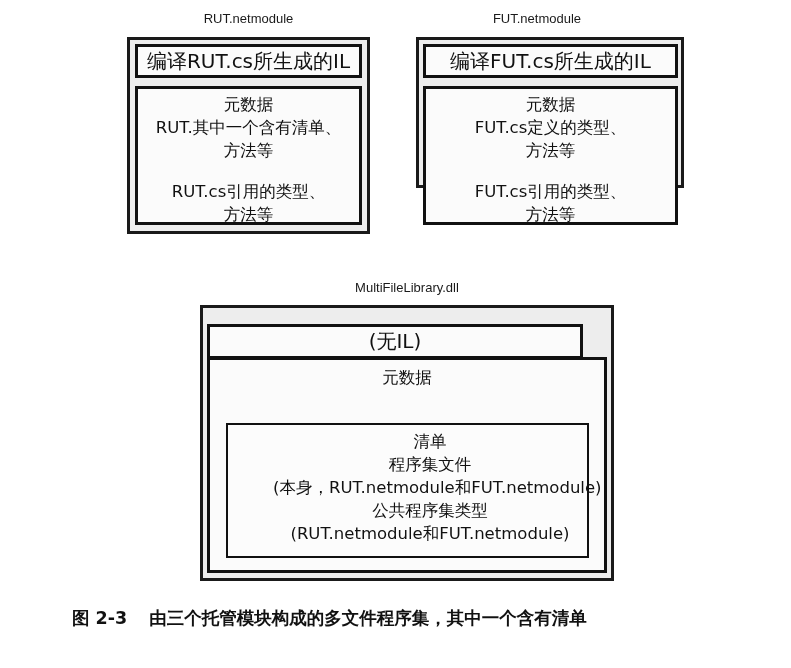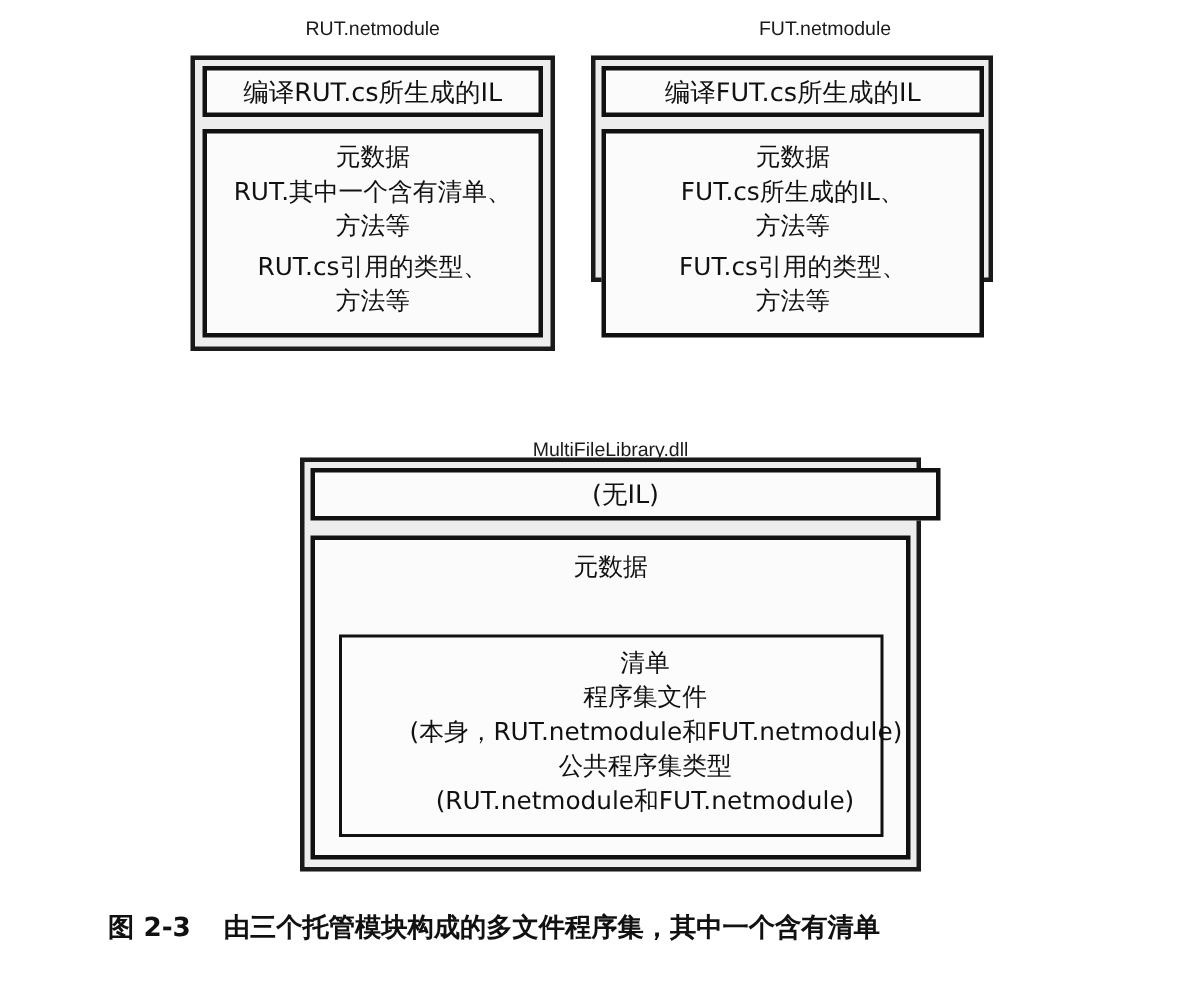--- a/index.html
+++ b/index.html
@@ -14,25 +14,25 @@
   .outer {
     position:absolute; box-sizing:border-box; border:3px solid #1a1a1a;
     background:#ededed;
   }
   .box {
     position:absolute; box-sizing:border-box; border:3px solid #111;
     background:#fbfbfb; text-align:center;
   }
   .il {
     display:flex; align-items:center; justify-content:center;
-    font-size:17px;
+    font-size:20px;
   }
   .meta { font-size:16.5px; line-height:23px; padding-top:4px; }
   .meta .line { display:block; white-space:nowrap; }
-  .meta .gap { margin-top:4px; }
+  .meta .gap { margin-top:18px; }
   .manifest {
     position:absolute; box-sizing:border-box; border:2px solid #111; background:#fcfcfc;
     text-align:center; font-size:16.5px; line-height:23px; padding-top:5px;padding-left:45px;
   }
   .caption {
     position:absolute; left:72px; top:606px; font-size:17.5px; font-weight:bold;
     color:#111; white-space:nowrap;
   }
   .caption .num { margin-right:22px; }
 </style>
@@ -46,37 +46,37 @@
   </div>
   <div class="box meta" style="left:5px; top:46px; width:227px; height:139px;">
     <span class="line">元数据</span>
     <span class="line">RUT.其中一个含有清单、</span>
     <span class="line">方法等</span>
     <span class="line gap">RUT.cs引用的类型、</span>
     <span class="line">方法等</span>
   </div>
 </div>
 
-<div class="label" style="left:416px; top:11px; width:268px;">FUT.netmodule</div>
-<div class="outer" style="left:394px; top:37px; width:268px; height:151px;">
+<div class="label" style="left:403px; top:11px; width:268px;">FUT.netmodule</div>
+<div class="outer" style="left:416px; top:37px; width:268px; height:151px;">
   <div class="box il" style="left:4px; top:4px; width:255px; height:34px;">
     <span>编译FUT.cs所生成的IL</span>
   </div>
   <div class="box meta" style="left:4px; top:46px; width:255px; height:139px;">
     <span class="line">元数据</span>
-    <span class="line">FUT.cs所生成的IL、</span>
+    <span class="line">FUT.cs定义的类型、</span>
     <span class="line">方法等</span>
     <span class="line gap">FUT.cs引用的类型、</span>
     <span class="line">方法等</span>
   </div>
 </div>
 
-<div class="label" style="left:200px; top:280px; width:414px;margin-top:12px;">MultiFileLibrary.dll</div>
+<div class="label" style="left:200px; top:280px; width:414px;">MultiFileLibrary.dll</div>
 <div class="outer" style="left:200px; top:305px; width:414px; height:276px;">
-  <div class="box il" style="left:4px; top:4px; width:420px; height:35px;">
+  <div class="box il" style="left:4px; top:16px; width:376px; height:35px;">
     <span>(无IL)</span>
   </div>
   <div class="box meta" style="left:4px; top:49px; width:400px; height:216px; padding-top:6px;">
     <span class="line">元数据</span>
     <div class="manifest" style="left:16px; top:63px; width:363px; height:135px;">
       <span class="line">清单</span>
       <span class="line">程序集文件</span>
       <span class="line">(本身，RUT.netmodule和FUT.netmodule)</span>
       <span class="line">公共程序集类型</span>
       <span class="line">(RUT.netmodule和FUT.netmodule)</span>

